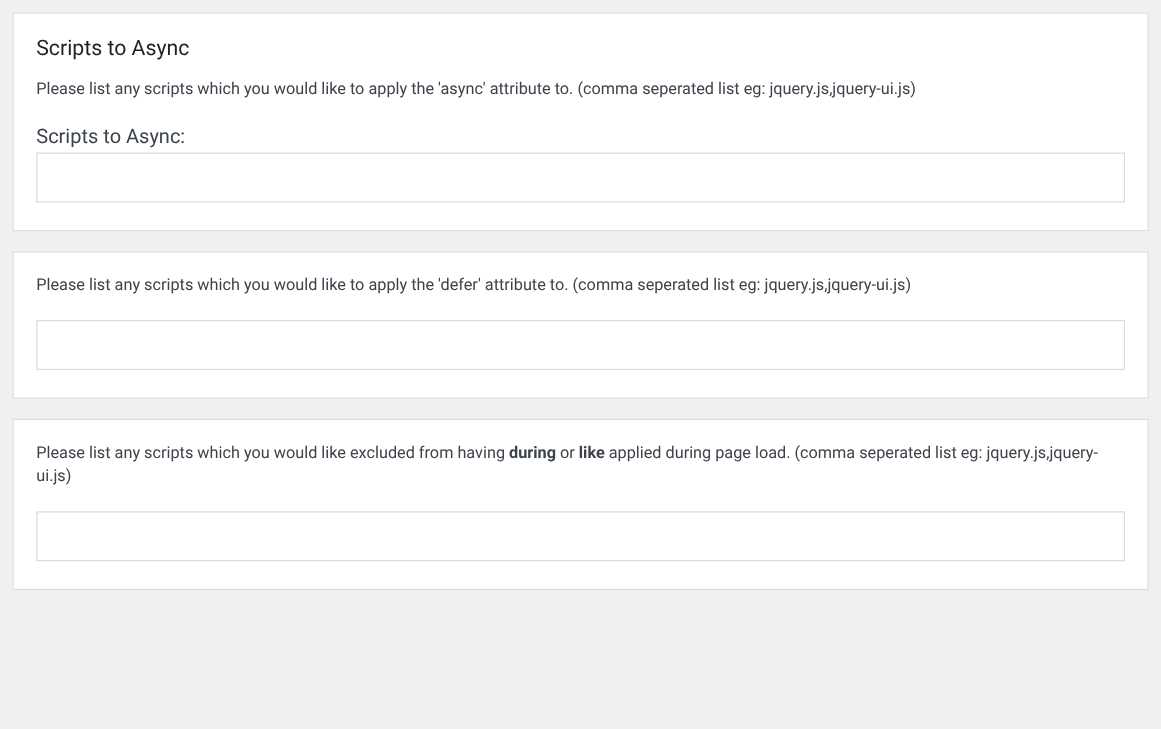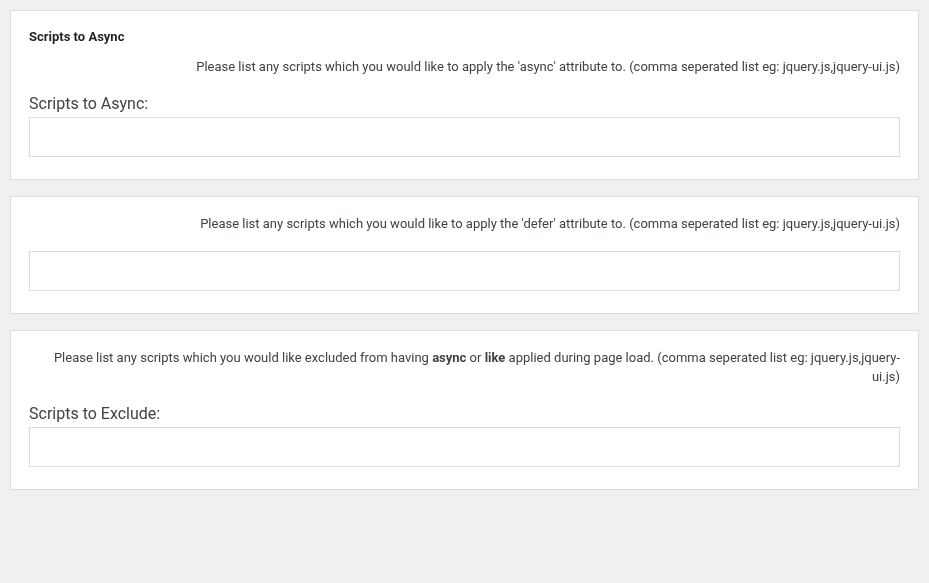--- a/index.html
+++ b/index.html
@@ -15,31 +15,30 @@
       color: #3c434a;
       font-size: 13px;
     }
     .panel {
       background-color: #ffffff;
       border: 1px solid #dcdcde;
       margin-bottom: 16px;
       padding: 18px 18px 22px 18px;
     }
     .panel h2 {
-      font-size: 13px;
-      font-weight: 700;
+      font-size: 17px;
+      font-weight: 400;
       color: #1d2327;
       margin-bottom: 14px;
     }
     .panel .description {
       font-size: 13px;
       color: #3c434a;
       margin-bottom: 18px;
       line-height: 1.4;
-      text-align: right;
     }
     .panel .description strong {
       font-weight: 700;
     }
     .field-label {
       font-size: 16px;
       color: #3c434a;
       display: block;
       margin-bottom: 4px;
     }
@@ -63,17 +62,16 @@
   <input type="text" class="text-input" value="" style="">
 </div>
 
 <div class="panel">
   <p class="description">Please list any scripts which you would like to apply the 'defer' attribute to. (comma seperated list eg: jquery.js,jquery-ui.js)</p>
   <input type="text" class="text-input" value="" style="">
 </div>
 
 <div class="panel">
   <p class="description">
-    <span>Please list any scripts which you would like excluded from having </span><strong>async</strong><span> or </span><strong>like</strong><span> applied during page load. (comma seperated list eg: jquery.js,jquery-ui.js)</span>
+    <span>Please list any scripts which you would like excluded from having </span><strong>during</strong><span> or </span><strong>like</strong><span> applied during page load. (comma seperated list eg: jquery.js,jquery-ui.js)</span>
   </p>
-  <label class="field-label">Scripts to Exclude:</label>
   <input type="text" class="text-input" value="" style="">
 </div>
 
 </body></html>

